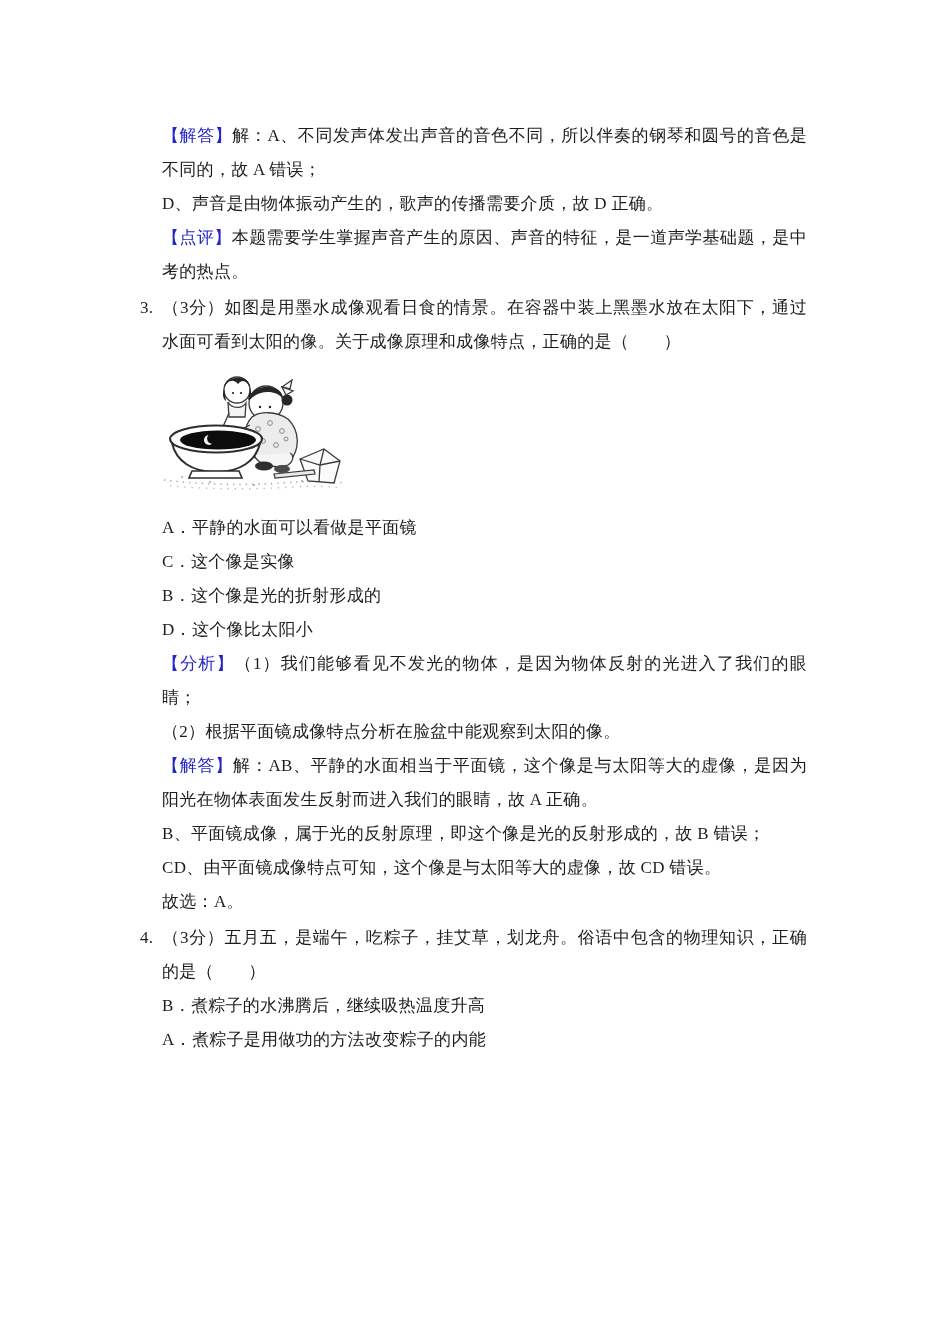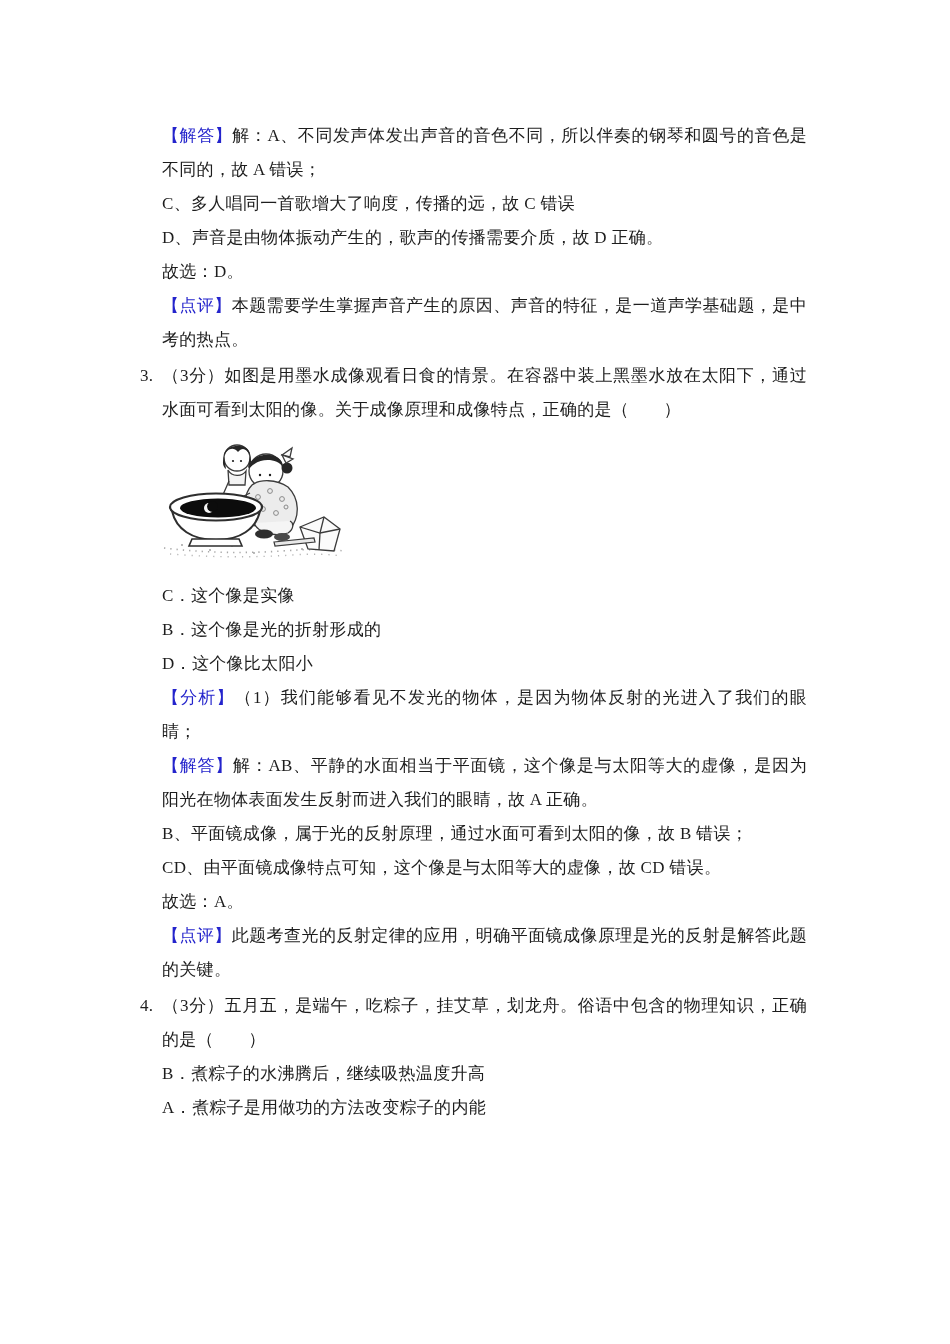--- a/index.html
+++ b/index.html
@@ -37,23 +37,21 @@
   }
   .figure-wrap svg { display: block; }
 </style>
 </head>
 <body>
 
 <div class="page">
   <div class="content">
 
     <p class="line"><span class="marker">【解答】</span><span>解：A、不同发声体发出声音的音色不同，所以伴奏的钢琴和圆号的音色是不同的，故 A 错误；</span></p>
-    <p class="line">C、多人唱同一首歌增大了响度，传播的远，故 C 错误</p>
     <p class="line">D、声音是由物体振动产生的，歌声的传播需要介质，故 D 正确。</p>
-    <p class="line">故选：D。</p>
     <p class="line"><span class="marker">【点评】</span><span>本题需要学生掌握声音产生的原因、声音的特征，是一道声学基础题，是中考的热点。</span></p>
 
     <p class="line q"><span class="qnum">3.</span><span>（3分）</span><span>如图是用墨水成像观看日食的情景。在容器中装上黑墨水放在太阳下，通过水面可看到太阳的像。关于成像原理和成像特点，正确的是（　　）</span></p>
 
     <div class="figure-wrap">
       <svg width="186" height="118" viewBox="0 0 186 118" xmlns="http://www.w3.org/2000/svg">
 
         <g fill="#9a9a9a">
           <path d="M2,107 Q60,114 120,110 Q160,107 182,110" fill="none" stroke="#a8a8a8" stroke-width="1.6" stroke-dasharray="1.3,5"></path>
           <path d="M8,113 Q70,118 130,114 Q160,112 180,115" fill="none" stroke="#b5b5b5" stroke-width="1.4" stroke-dasharray="1.2,6"></path>
@@ -119,30 +117,31 @@
           <path d="M158,92 L157,109" fill="none"></path>
           <path d="M162,76 L158,92" fill="none"></path>
         </g>
 
         <g>
           <path d="M112,101 L152,97 L153,101 L113,105 Z" fill="#e8e8e8" stroke="#3b3b3b" stroke-width="1.2"></path>
         </g>
       </svg>
     </div>
 
+    <p class="line">A．平静的水面可以看做是平面镜</p>
     <p class="line">C．这个像是实像</p>
     <p class="line">B．这个像是光的折射形成的</p>
     <p class="line">D．这个像比太阳小</p>
 
     <p class="line"><span class="marker">【分析】</span><span>（1）我们能够看见不发光的物体，是因为物体反射的光进入了我们的眼睛；</span></p>
+    <p class="line">（2）根据平面镜成像特点分析在脸盆中能观察到太阳的像。</p>
 
     <p class="line"><span class="marker">【解答】</span><span>解：AB、平静的水面相当于平面镜，这个像是与太阳等大的虚像，是因为阳光在物体表面发生反射而进入我们的眼睛，故 A 正确。</span></p>
-    <p class="line">B、平面镜成像，属于光的反射原理，通过水面可看到太阳的像，故 B 错误；</p>
+    <p class="line">B、平面镜成像，属于光的反射原理，即这个像是光的反射形成的，故 B 错误；</p>
     <p class="line">CD、由平面镜成像特点可知，这个像是与太阳等大的虚像，故 CD 错误。</p>
     <p class="line">故选：A。</p>
-    <p class="line"><span class="marker">【点评】</span><span>此题考查光的反射定律的应用，明确平面镜成像原理是光的反射是解答此题的关键。</span></p>
 
     <p class="line q"><span class="qnum">4.</span><span>（3分）</span><span>五月五，是端午，吃粽子，挂艾草，划龙舟。俗语中包含的物理知识，正确的是（　　）</span></p>
     <p class="line">B．煮粽子的水沸腾后，继续吸热温度升高</p>
     <p class="line">A．煮粽子是用做功的方法改变粽子的内能</p>
 
   </div>
 </div>
 
 </body></html>

